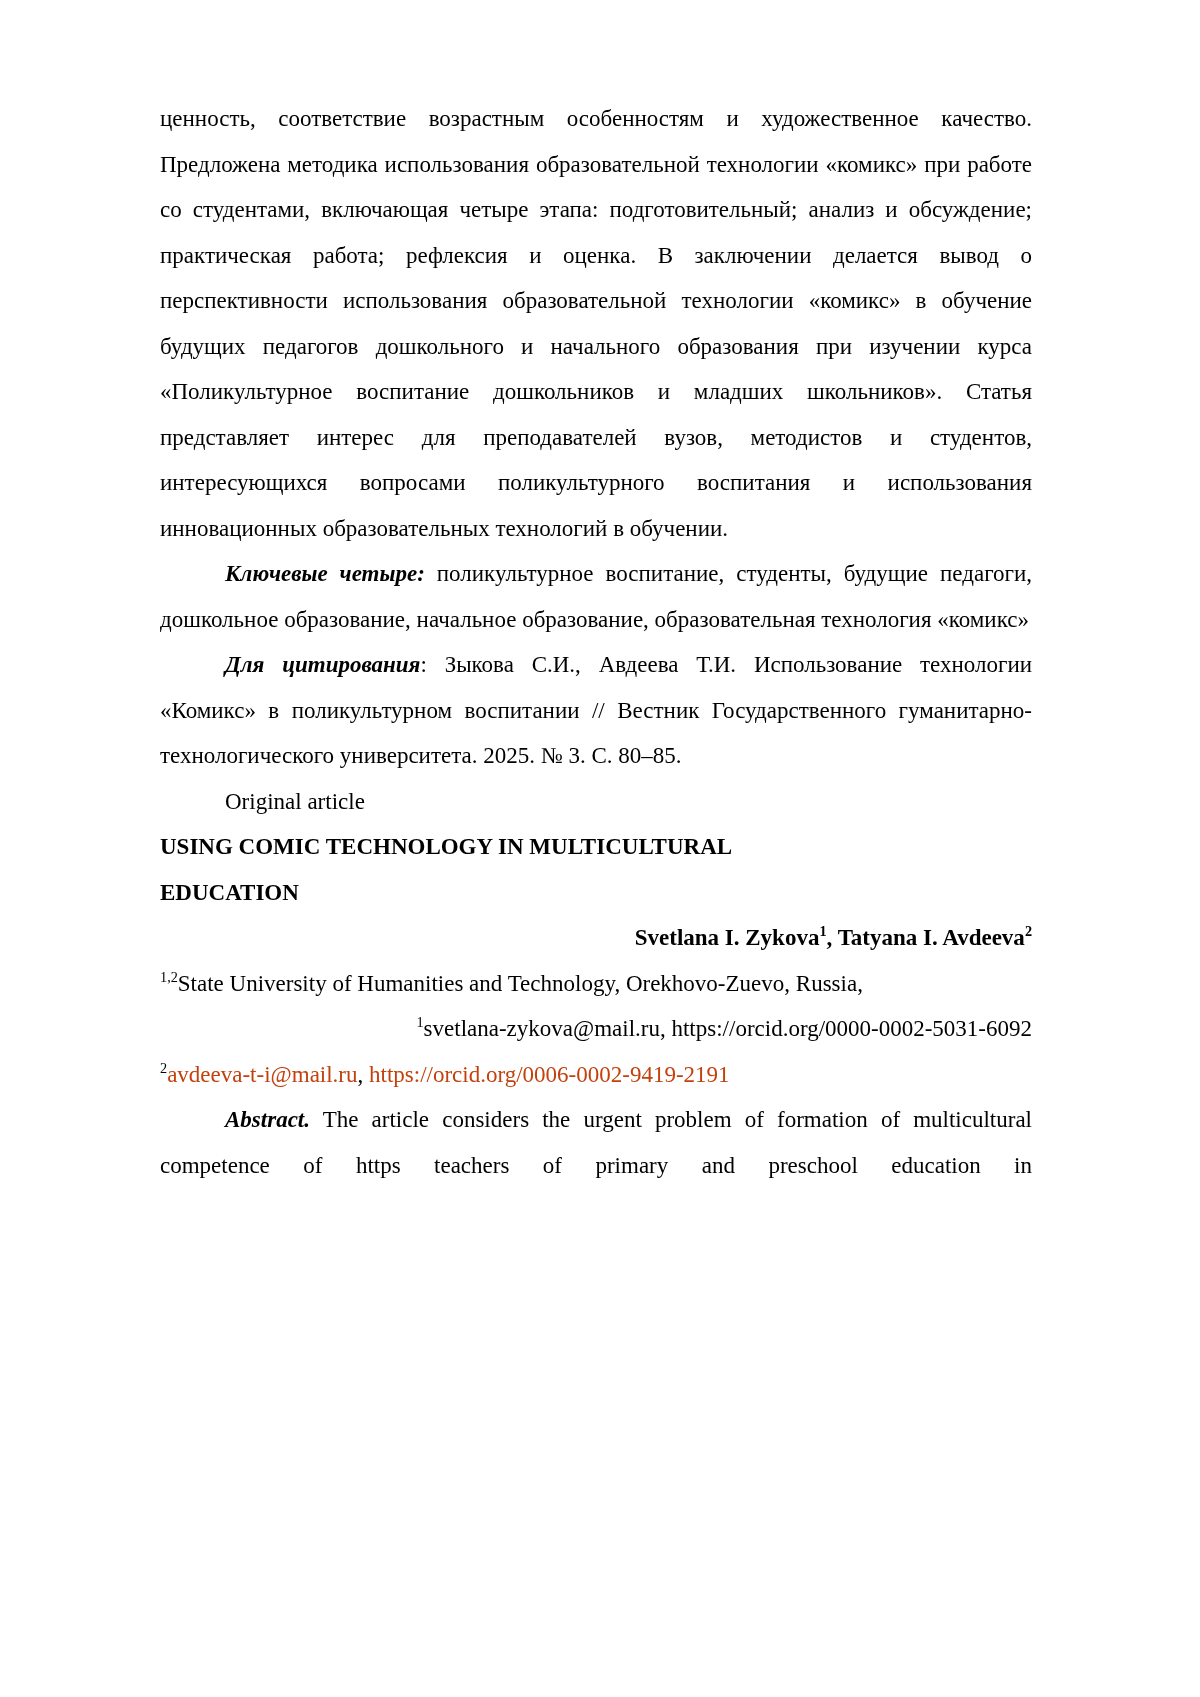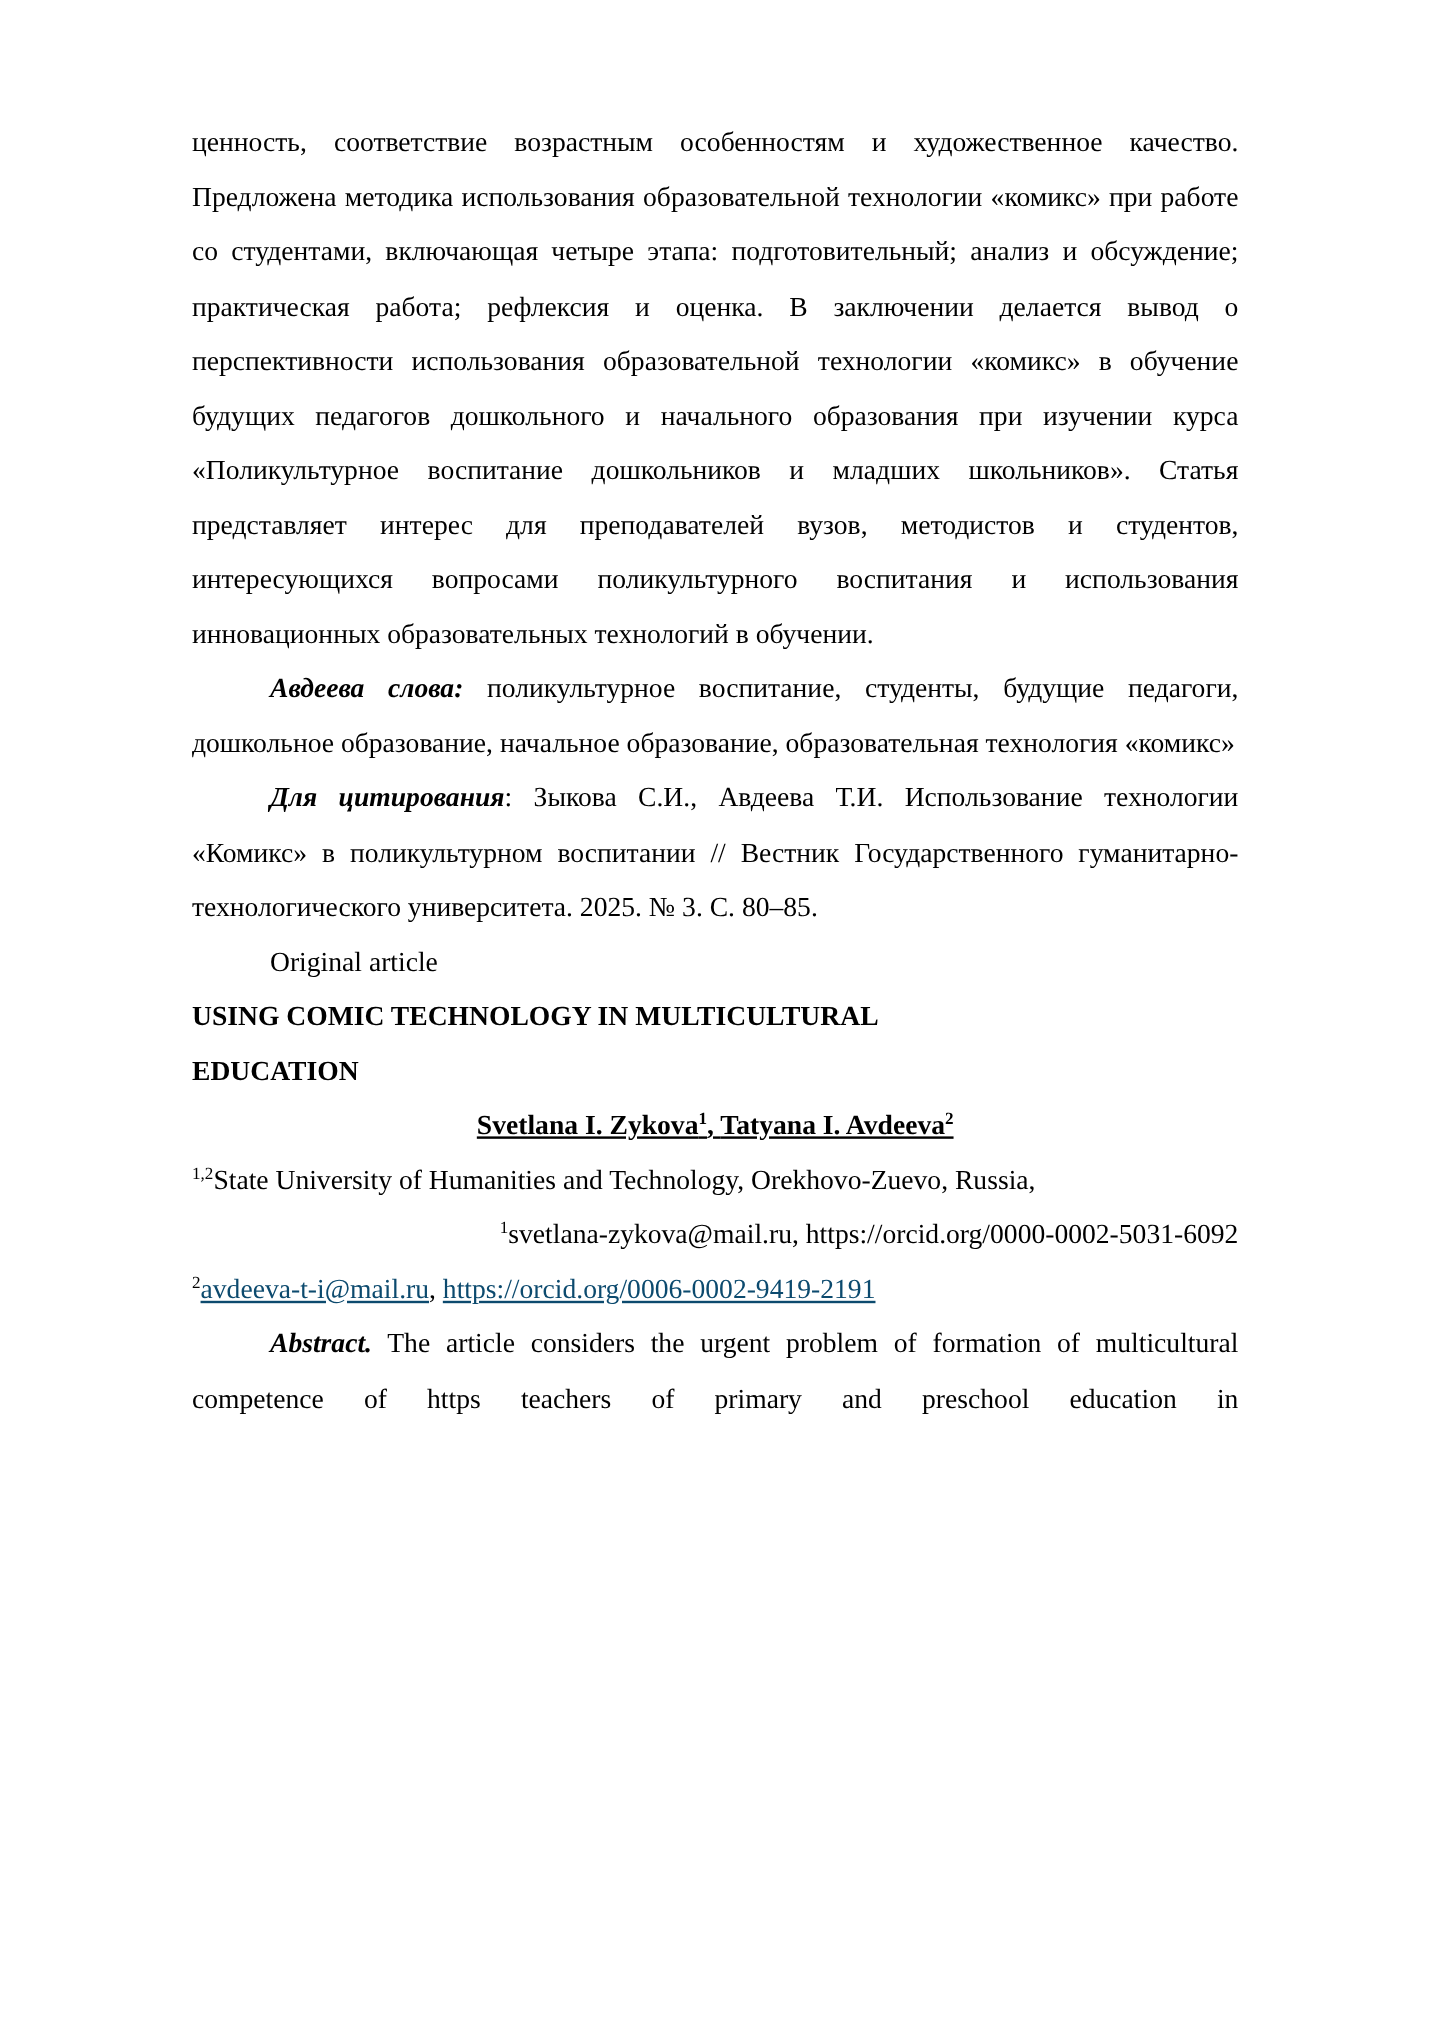--- a/index.html
+++ b/index.html
@@ -42,47 +42,46 @@
   }
   .justify-last {
     text-align-last: justify;
   }
   sup {
     font-size: 0.62em;
     line-height: 0;
     vertical-align: super;
   }
   a.link {
-    color: #0c4a6e;
-    text-decoration: underline;
+    color: #c2410c;
     cursor: pointer;
   }
   .title-block div {
     margin: 0;
   }
 </style>
 </head>
 <body>
 
 <div class="page">
 
   <p class="para"><span>ценность, соответствие возрастным особенностям и художественное качество. Предложена методика использования образовательной технологии «комикс» при работе со студентами, включающая четыре этапа: подготовительный; анализ и обсуждение; практическая работа; рефлексия и оценка. В заключении делается вывод о перспективности использования образовательной технологии «комикс» в обучение будущих педагогов дошкольного и начального образования при изучении курса «Поликультурное воспитание дошкольников и младших школьников». Статья представляет интерес для преподавателей вузов, методистов и студентов, интересующихся вопросами поликультурного воспитания и использования инновационных образовательных технологий в обучении.</span></p>
 
-  <p class="para indent"><span class="bi">Авдеева слова:</span><span> поликультурное воспитание, студенты, будущие педагоги, дошкольное образование, начальное образование, образовательная технология «комикс»</span></p>
+  <p class="para indent"><span class="bi">Ключевые четыре:</span><span> поликультурное воспитание, студенты, будущие педагоги, дошкольное образование, начальное образование, образовательная технология «комикс»</span></p>
 
   <p class="para indent"><span class="bi">Для цитирования</span><span>: Зыкова С.И., Авдеева Т.И. Использование технологии «Комикс» в поликультурном воспитании // Вестник Государственного гуманитарно-технологического университета. 2025. № 3. С. 80–85.</span></p>
 
   <p class="para indent space-before"><span>Original article</span></p>
 
   <div class="b center title-block">
     <div>USING COMIC TECHNOLOGY IN MULTICULTURAL</div>
     <div>EDUCATION</div>
   </div>
 
-  <p class="para b space-before" style="text-align:center;text-decoration:underline;"><span>Svetlana I. Zykova</span><sup>1</sup><span>, </span><span>Tatyana I. Avdeeva</span><sup>2</sup></p>
+  <p class="para b space-before" style="text-align:right;"><span>Svetlana I. Zykova</span><sup>1</sup><span>, </span><span>Tatyana I. Avdeeva</span><sup>2</sup></p>
 
   <p class="para" style="text-align:left;"><sup>1,2</sup><span>State University of Humanities and Technology, Orekhovo-Zuevo, Russia,</span></p>
 
   <p class="para" style="text-align:right;"><sup>1</sup><span>svetlana-zykova@mail.ru, https://orcid.org/0000-0002-5031-6092</span></p>
 
   <p class="para" style="text-align:left;"><sup>2</sup><a class="link">avdeeva-t-i@mail.ru</a><span>, </span><a class="link">https://orcid.org/0006-0002-9419-2191</a></p>
 
   <p class="para indent space-before justify-last"><span class="bi">Abstract.</span><span> The article considers the urgent problem of formation of multicultural competence of https teachers of primary and preschool education in</span></p>
 
 </div>

